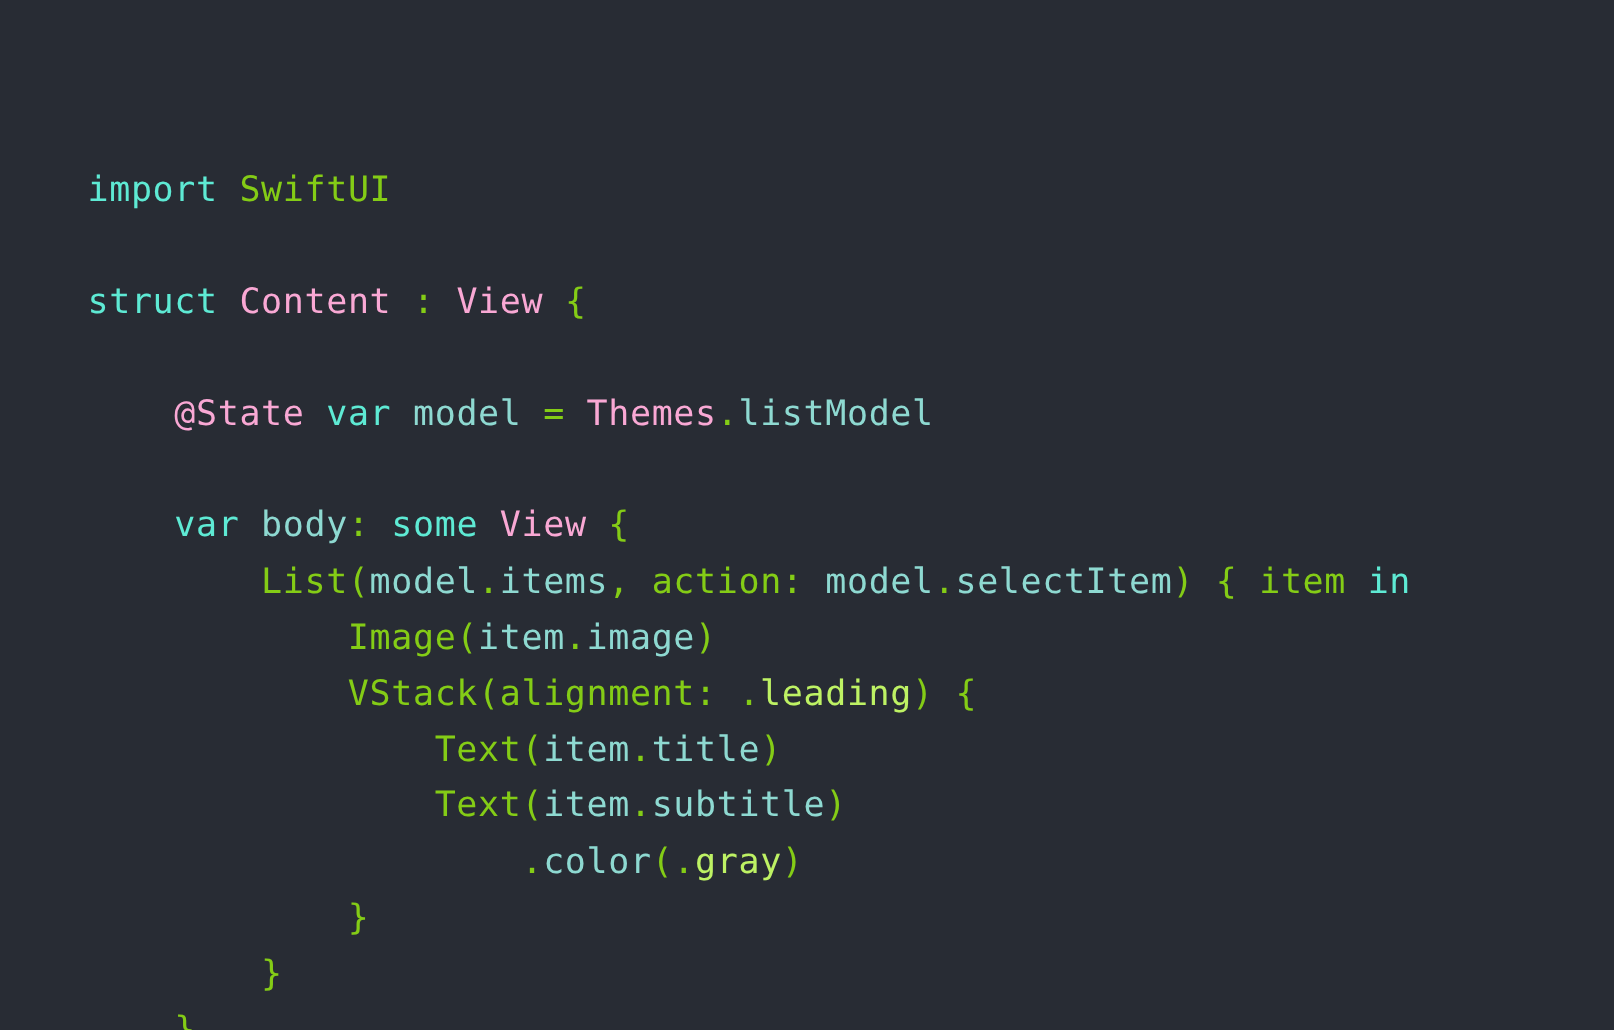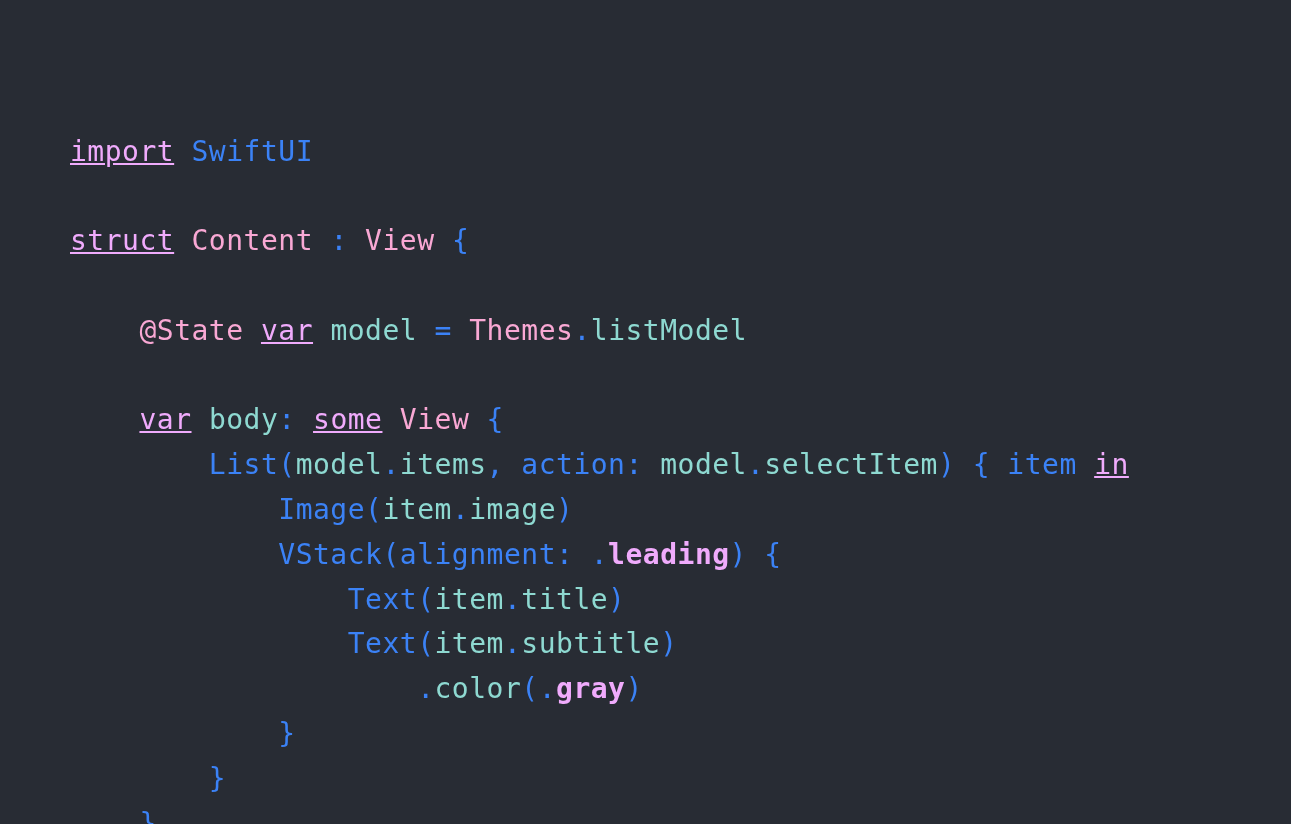--- a/index.html
+++ b/index.html
@@ -13,24 +13,24 @@
       font-size: 28px;
       line-height: 1.6;
       padding: 40px 70px;
       color: #d7dae0;
       width: 1291px;
       height: 824px;
       overflow: hidden;
       white-space: pre;
       letter-spacing: 0.5px;
     }
-    .tok-keyword { color: #f0abfc; text-decoration: underline; }
-    .tok-default { color: #3b82f6; }
+    .tok-keyword { color: #5eead4; }
+    .tok-default { color: #84cc16; }
     .tok-type { color: #f9a8d4; }
     .tok-property { color: #8ed9d1; }
     .tok-param { color: #8ed9d1; }
-    .tok-enum { color: #f0abfc; font-weight: bold; }
+    .tok-enum { color: #bef264; }
   </style>
 </head>
 <body>
 
 <div id="code"><div><span class="tok-keyword">import</span><span class="tok-default"> SwiftUI</span></div><div>&nbsp;</div><div><span class="tok-keyword">struct</span><span class="tok-default"> </span><span class="tok-type">Content</span><span class="tok-default"> : </span><span class="tok-type">View</span><span class="tok-default"> {</span></div><div>&nbsp;</div><div><span class="tok-default">    </span><span class="tok-type">@State</span><span class="tok-default"> </span><span class="tok-keyword">var</span><span class="tok-default"> </span><span class="tok-property">model</span><span class="tok-default"> = </span><span class="tok-type">Themes</span><span class="tok-default">.</span><span class="tok-property">listModel</span></div><div>&nbsp;</div><div><span class="tok-default">    </span><span class="tok-keyword">var</span><span class="tok-default"> </span><span class="tok-property">body</span><span class="tok-default">: </span><span class="tok-keyword">some</span><span class="tok-default"> </span><span class="tok-type">View</span><span class="tok-default"> {</span></div><div><span class="tok-default">        List(</span><span class="tok-param">model</span><span class="tok-default">.</span><span class="tok-property">items</span><span class="tok-default">, action: </span><span class="tok-param">model</span><span class="tok-default">.</span><span class="tok-property">selectItem</span><span class="tok-default">) { item </span><span class="tok-keyword">in</span></div><div><span class="tok-default">            Image(</span><span class="tok-param">item</span><span class="tok-default">.</span><span class="tok-property">image</span><span class="tok-default">)</span></div><div><span class="tok-default">            VStack(alignment: .</span><span class="tok-enum">leading</span><span class="tok-default">) {</span></div><div><span class="tok-default">                Text(</span><span class="tok-param">item</span><span class="tok-default">.</span><span class="tok-property">title</span><span class="tok-default">)</span></div><div><span class="tok-default">                Text(</span><span class="tok-param">item</span><span class="tok-default">.</span><span class="tok-property">subtitle</span><span class="tok-default">)</span></div><div><span class="tok-default">                    .</span><span class="tok-property">color</span><span class="tok-default">(.</span><span class="tok-enum">gray</span><span class="tok-default">)</span></div><div><span class="tok-default">            }</span></div><div><span class="tok-default">        }</span></div><div><span class="tok-default">    }</span></div></div>
 
 
 </body></html>

